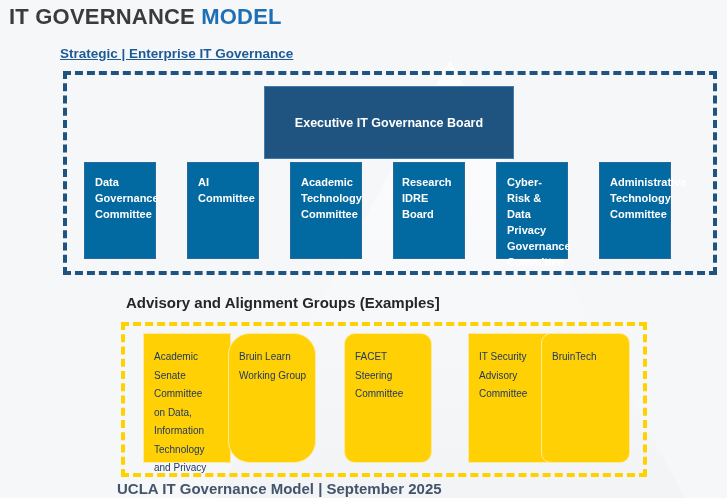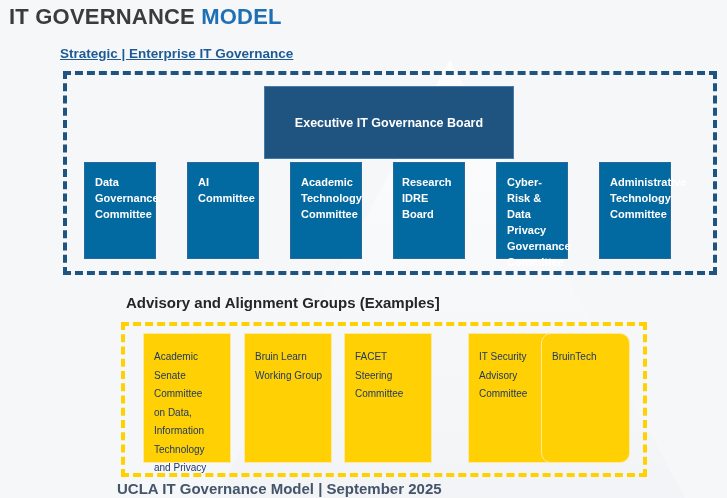--- a/index.html
+++ b/index.html
@@ -120,22 +120,22 @@
     border: 1px solid #ffe9a0;
     box-sizing: border-box;
     padding: 14px 5px 8px 10px;
     color: #1f3864;
     font-size: 10px;
     font-weight: 400;
     line-height: 1.85;
     white-space: pre-line;
   }
   .group.g0 { left: 143px; }
-  .group.g1 { left: 244px; }
-  .group.g2 { left: 344px; }
+  .group.g1 { left: 228px; border-radius: 22px; }
+  .group.g2 { left: 344px; border-radius: 11px; }
   .group.g3 { left: 468px; }
   .group.g4 { left: 541px; width: 89px; border-radius: 10px; }
   .footer-note {
     position: absolute;
     left: 117px;
     top: 480px;
     font-size: 15px;
     font-weight: 600;
     color: #44546a;
     white-space: nowrap;

